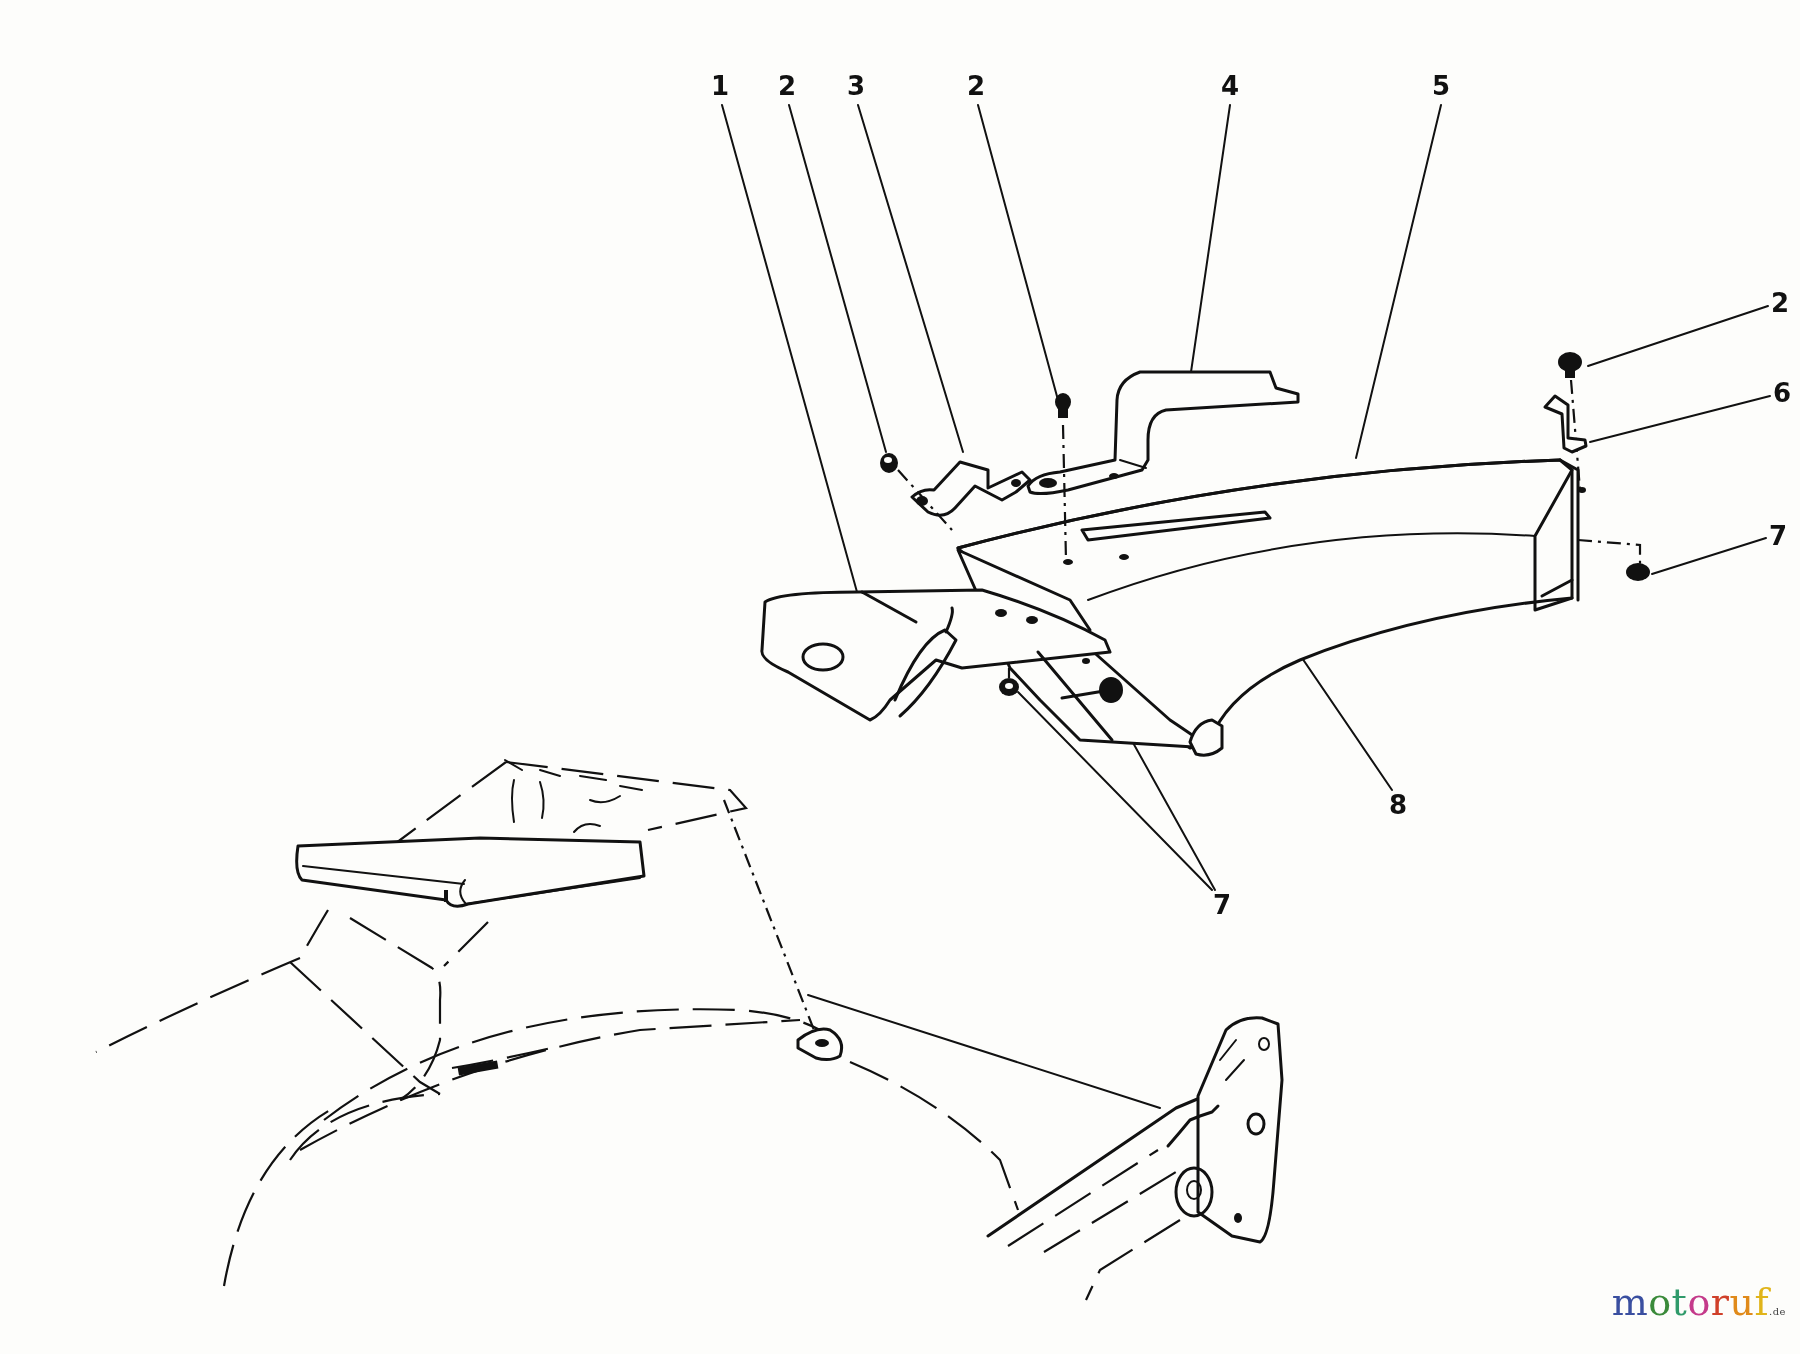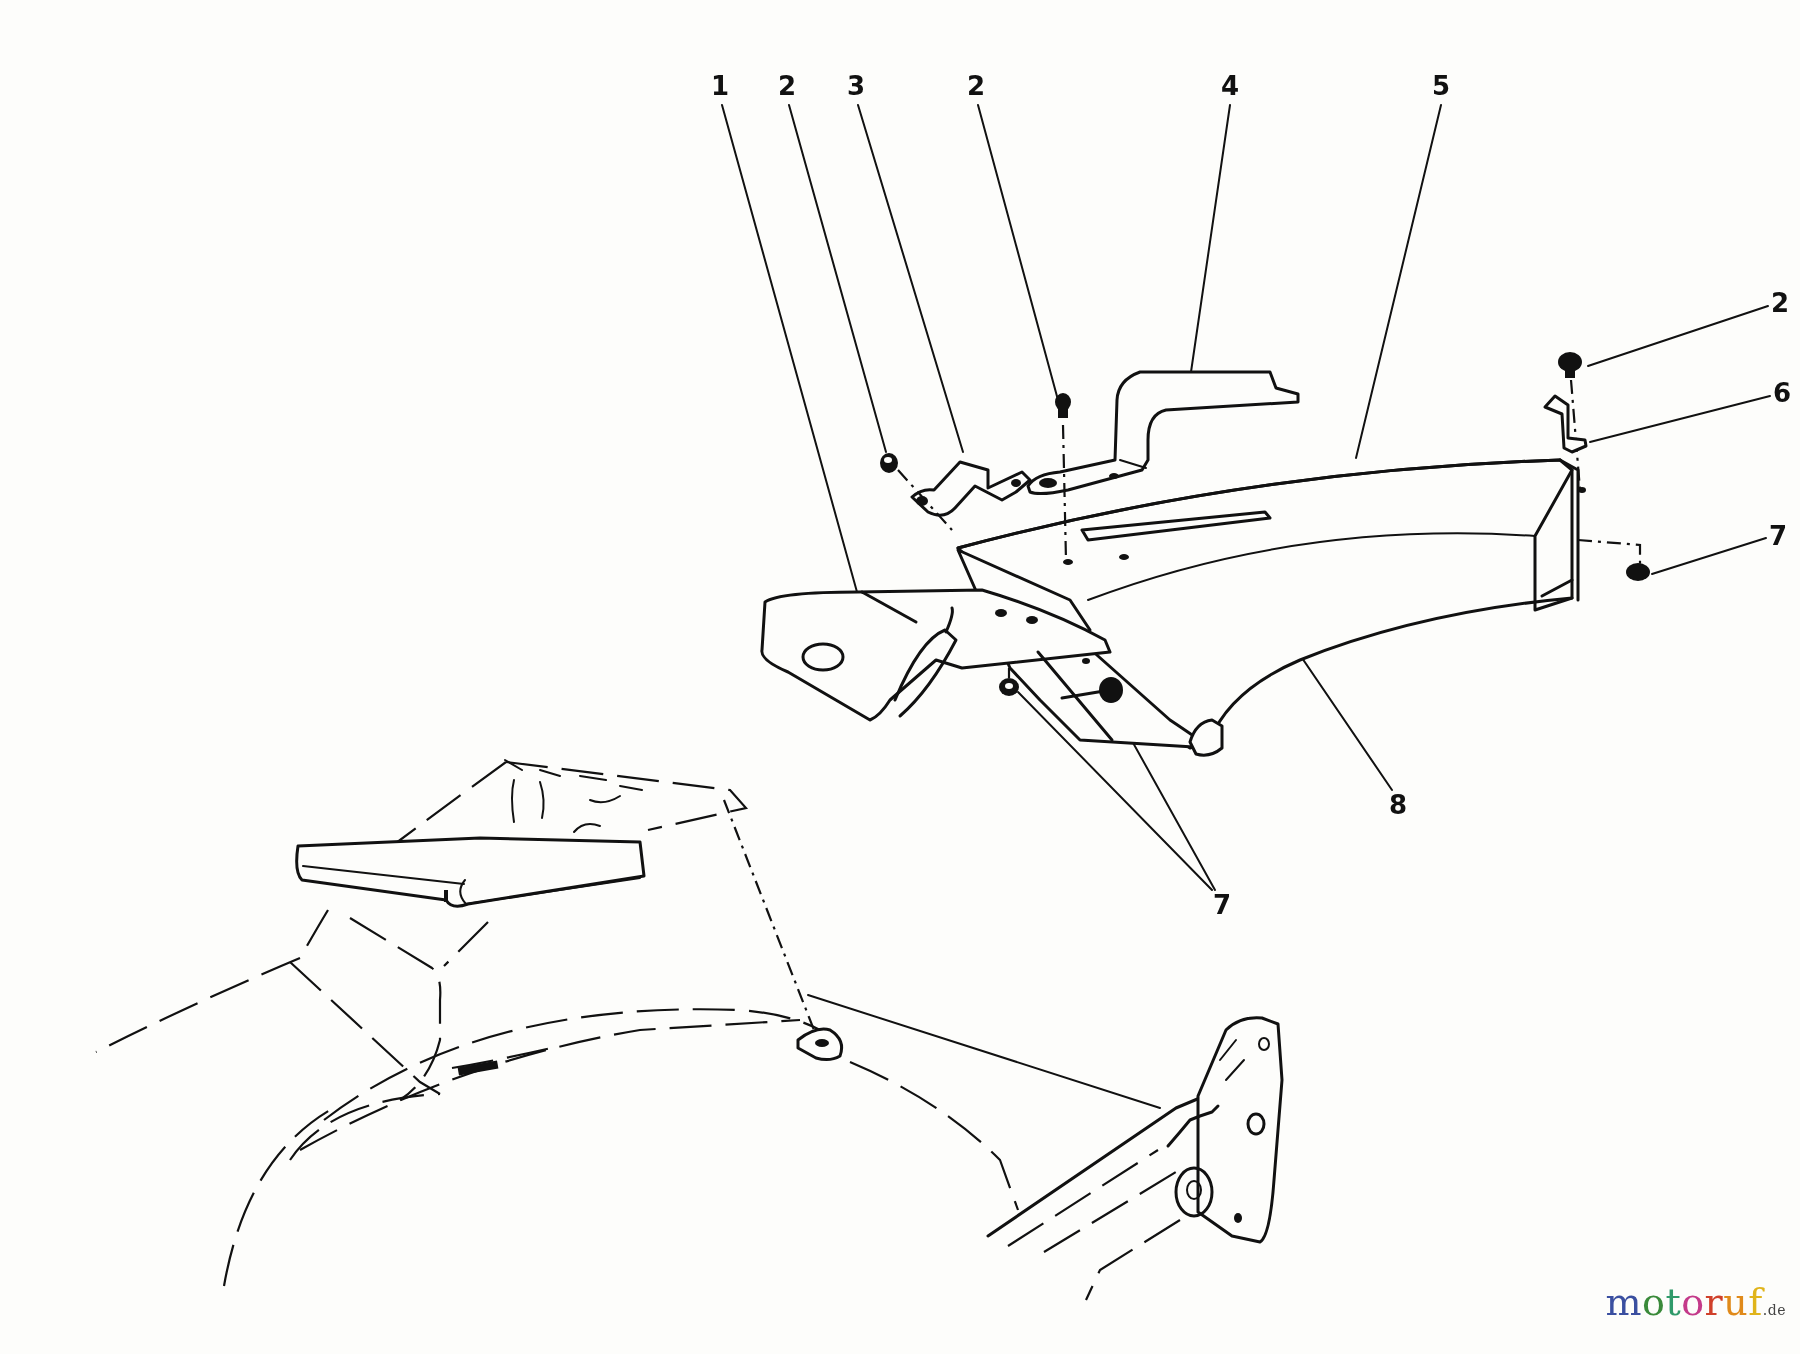--- a/index.html
+++ b/index.html
@@ -7,21 +7,21 @@
   svg { position:absolute; left:0; top:0; }
   .ln { stroke:#111; stroke-width:3; fill:none; stroke-linecap:round; stroke-linejoin:round; }
   .thin { stroke:#111; stroke-width:2; fill:none; stroke-linecap:round; }
   .dash { stroke:#111; stroke-width:2.2; fill:none; stroke-dasharray:42 14; }
   .dashdot { stroke:#111; stroke-width:2.2; fill:none; stroke-dasharray:14 6 3 6; }
   .fillw { fill:#fdfdfb; }
   .blk { fill:#111; }
   .callout-num { font-family:"DejaVu Sans", sans-serif; font-weight:bold; font-size:26px; fill:#111; text-anchor:middle; }
   .watermark { position:absolute; right:14px; bottom:30px; font-family:"DejaVu Serif", serif; font-size:38px; letter-spacing:0.5px; }
   .watermark span { display:inline-block; }
-  .wm-tld { font-size:14px; color:#444; }
+  .wm-tld { font-size:10px; color:#444; }
 </style>
 </head>
 <body>
 
 <svg width="1800" height="1354" viewBox="0 0 1800 1354">
 
   <g>
     <line class="thin" x1="722" y1="105" x2="857" y2="592"></line>
     <line class="thin" x1="789" y1="105" x2="886" y2="452"></line>
     <line class="thin" x1="858" y1="105" x2="963" y2="452"></line>

